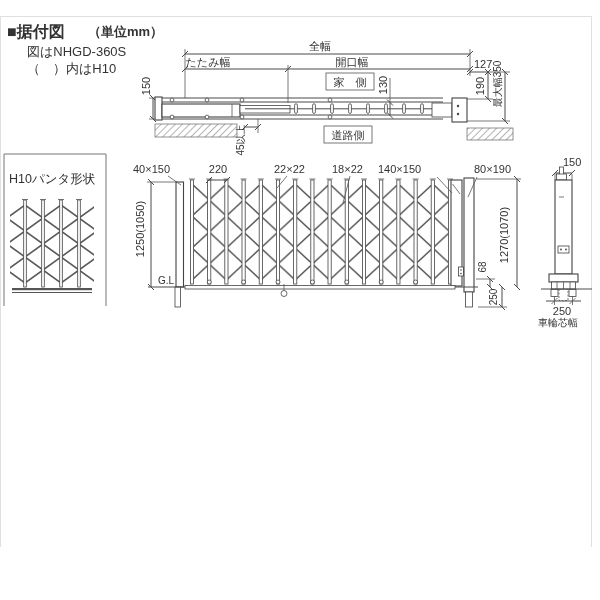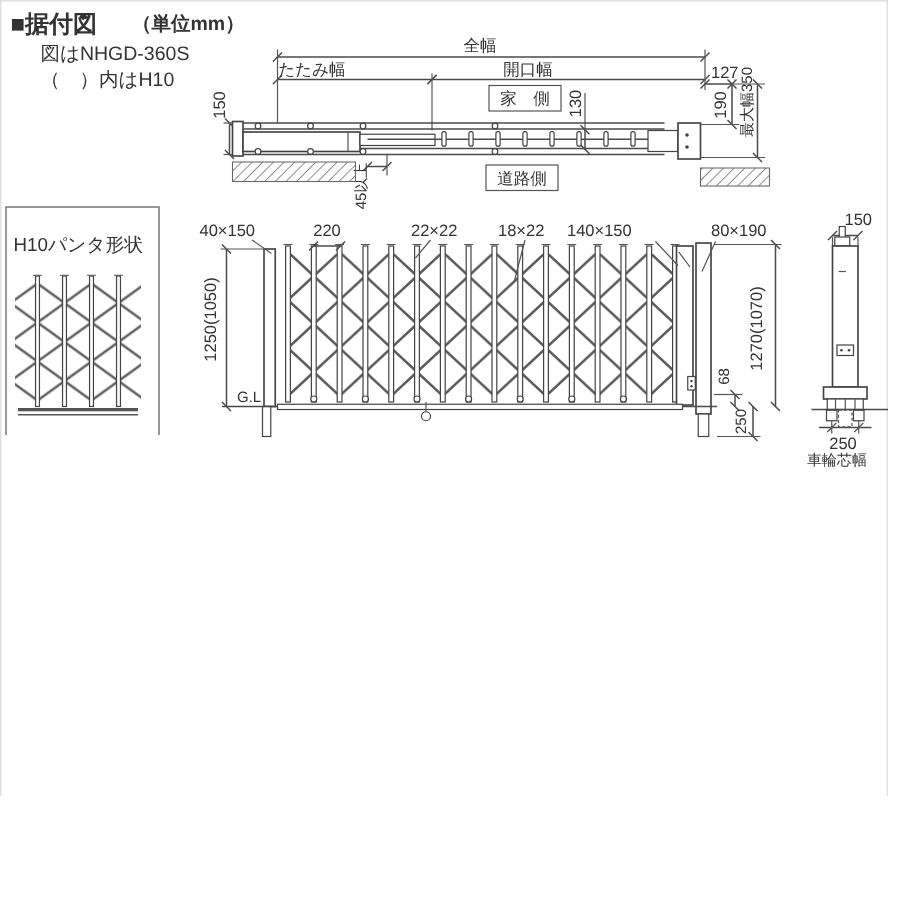--- a/index.html
+++ b/index.html
@@ -1,17 +1,17 @@
 <!DOCTYPE html>
 <html><head>
 <meta charset="utf-8">
 <style>
   html,body{margin:0;padding:0;background:#fff;}
   #stage{position:relative;width:600px;height:531px;background:#fff;overflow:hidden;
-         font-family:"Liberation Sans","DejaVu Sans",sans-serif;}
+         font-family:"Liberation Sans","DejaVu Sans",sans-serif;margin-top:16px;}
   svg{position:absolute;left:0;top:0;}
   svg text{fill:#333;font-family:"Liberation Sans","DejaVu Sans",sans-serif;}
   .dim{font-size:11px;}
   .dim-s{font-size:10px;}
   .lbl{font-size:11px;}
   .hdr1{font-size:16px;font-weight:600;}
   .hdr1u{font-size:13px;font-weight:600;}
   .hdr2{font-size:13px;}
   .ln{stroke:#4a4a4a;stroke-width:1;fill:none;}
   .ln-thin{stroke:#555;stroke-width:0.8;fill:none;}

